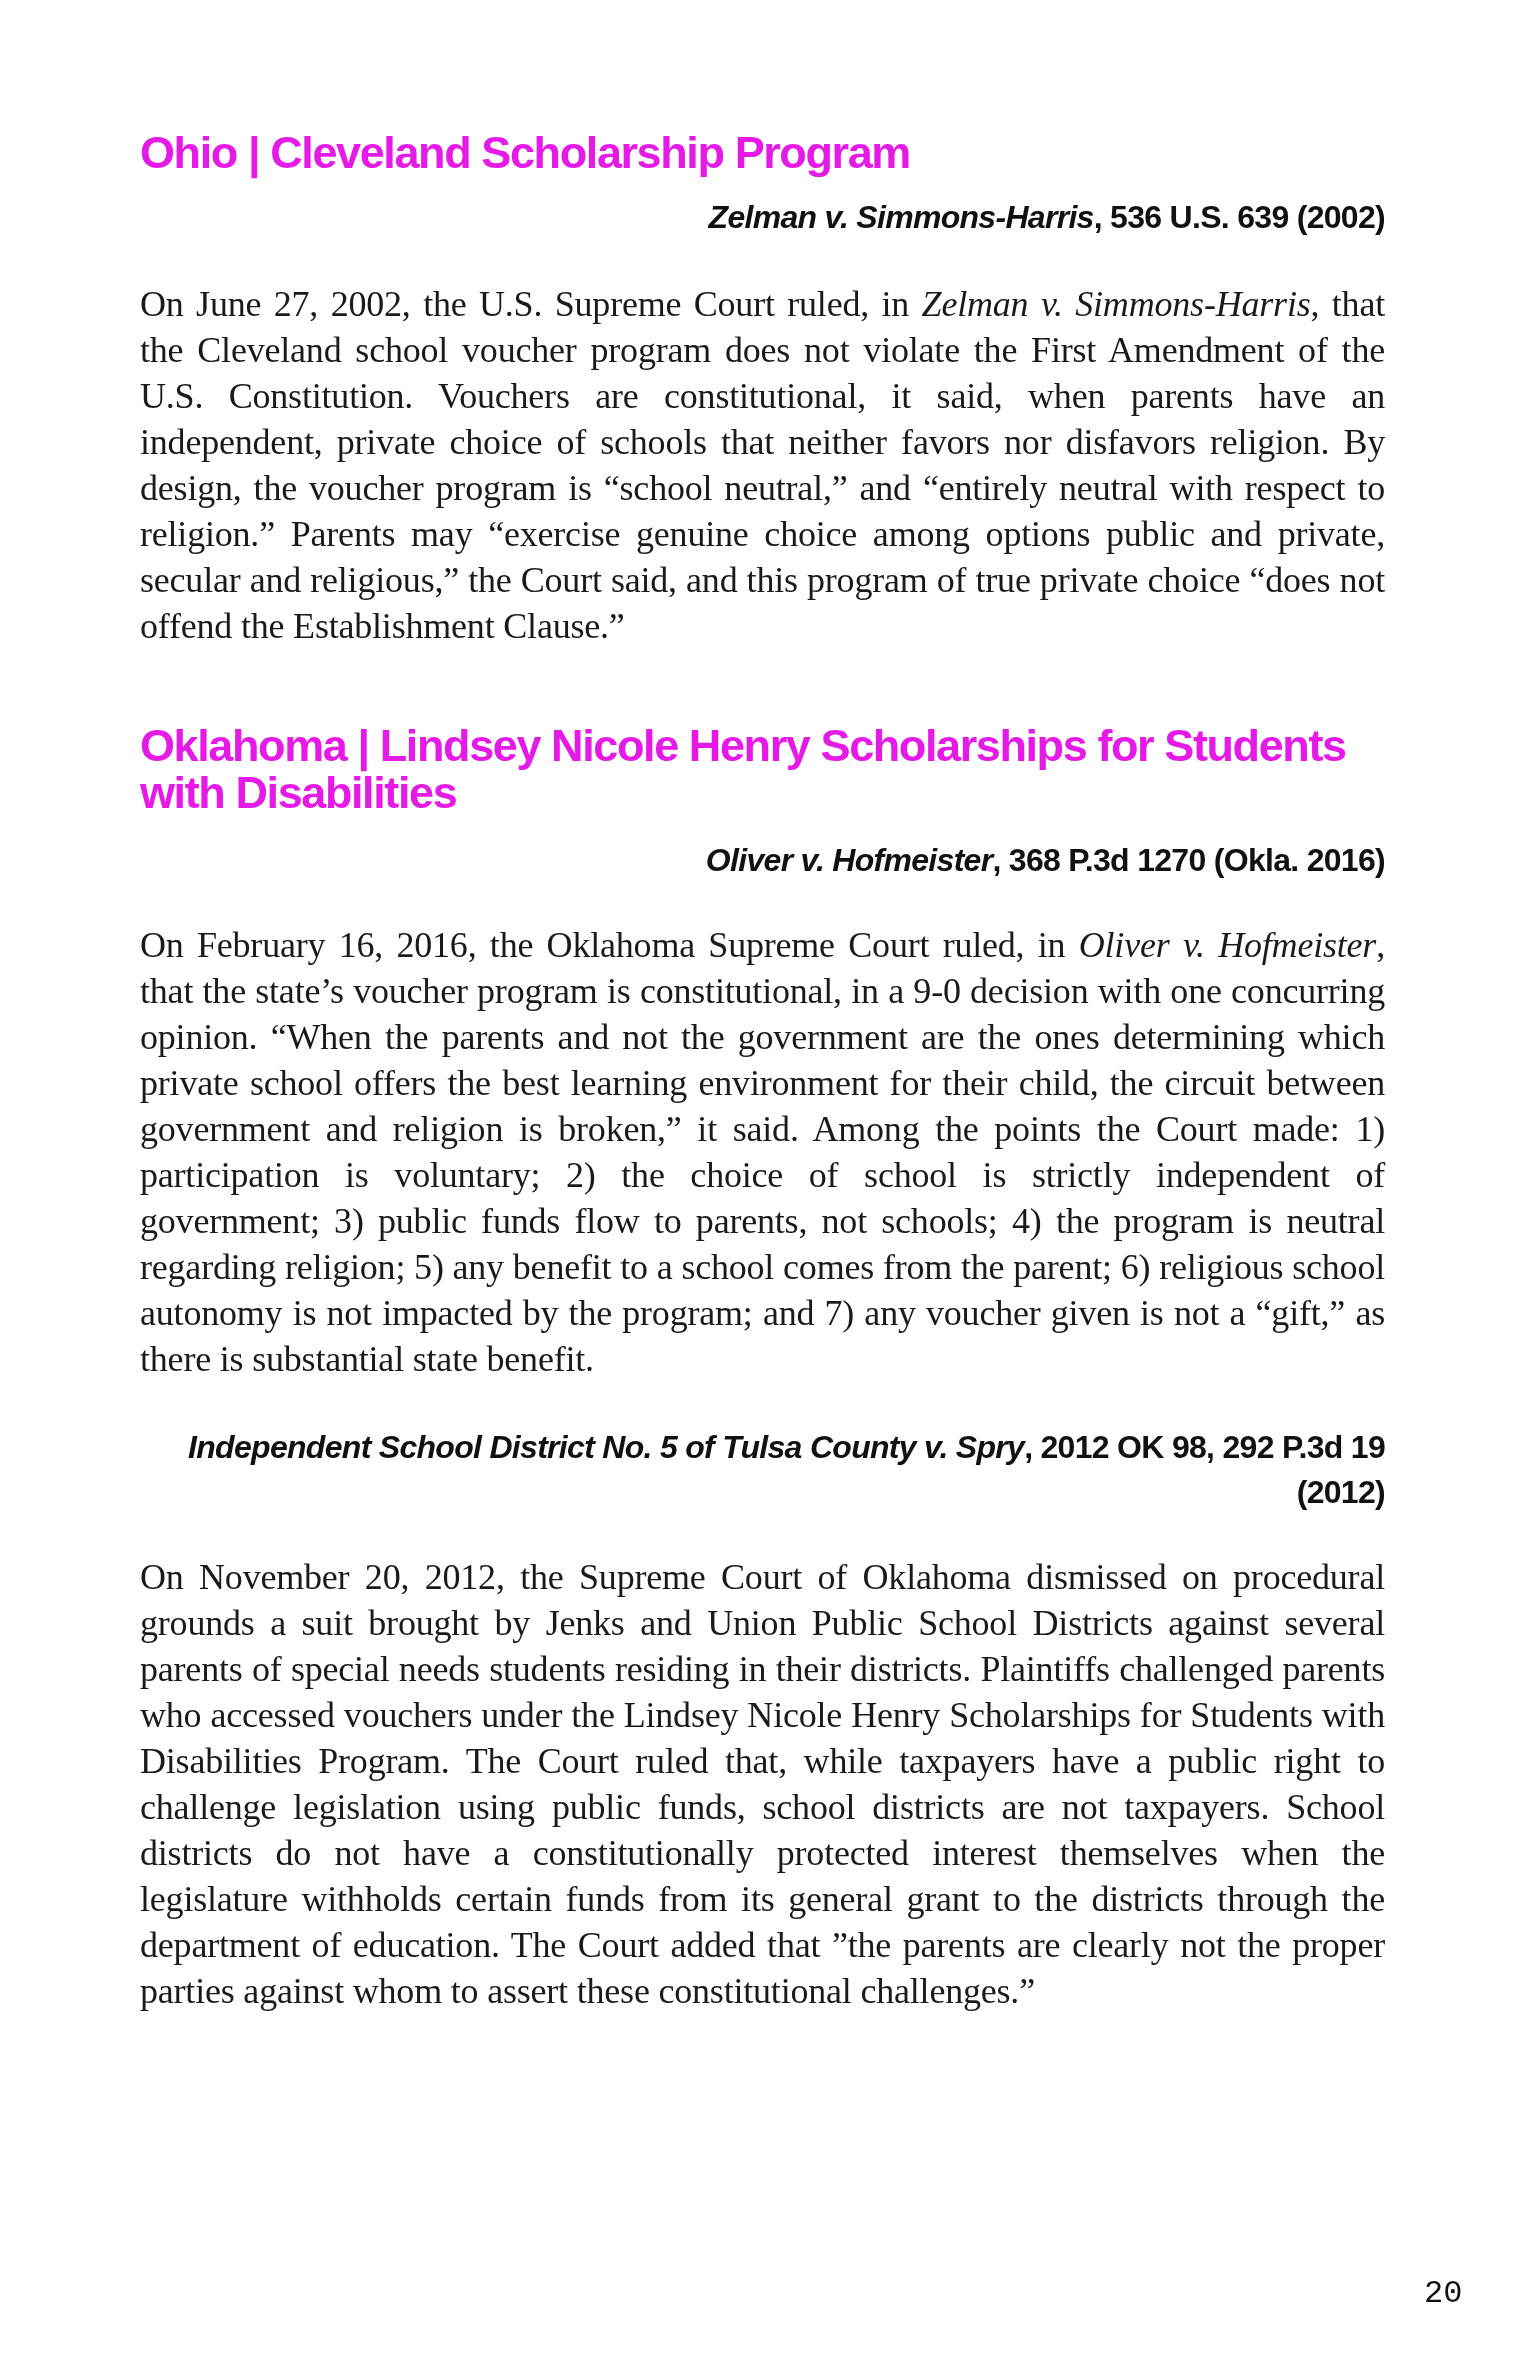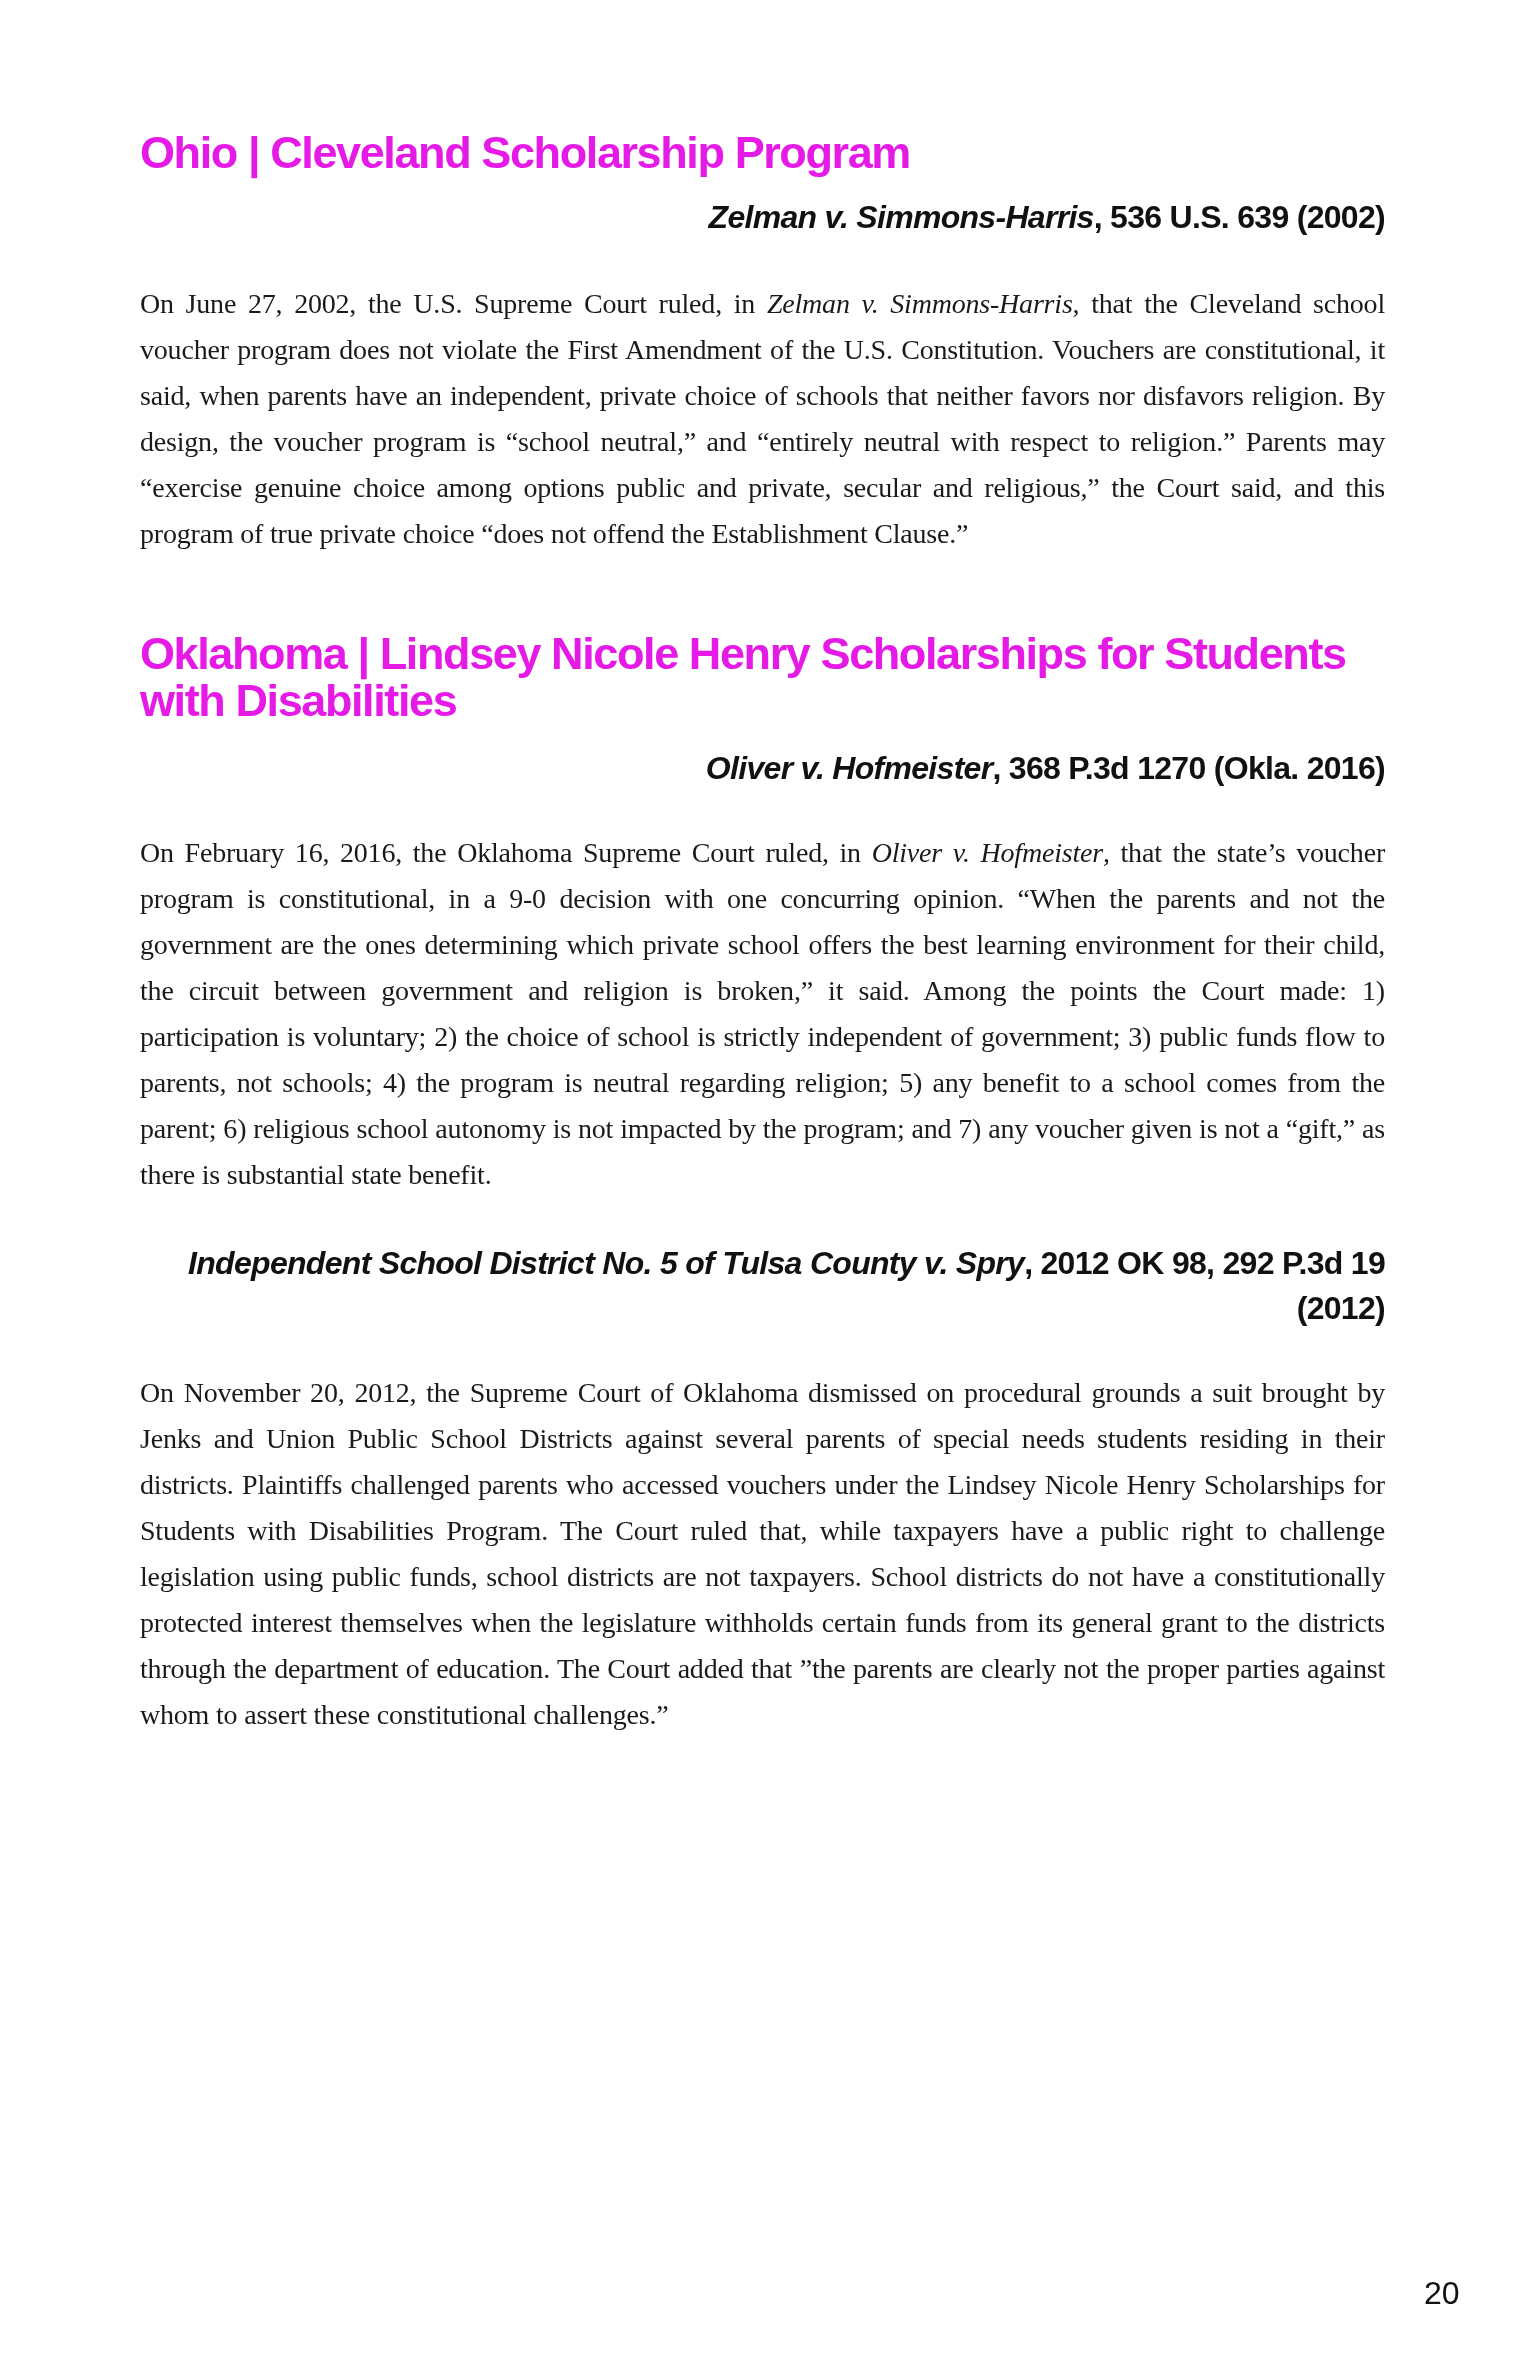--- a/index.html
+++ b/index.html
@@ -21,32 +21,32 @@
     font-size: 32px;
     line-height: 45px;
     color: #111111;
     margin: 0;
     letter-spacing: -0.7px;
     text-align: right;
   }
   .case-cite .case-name { font-style: italic; }
   .body-text {
     font-family: "Liberation Serif", serif;
-    font-size: 28px;
+    font-size: 36px;
     line-height: 46px;
     color: #1a1a1a;
     text-align: justify;
     margin: 0;
     letter-spacing: -0.2px;
   }
   .body-text i { font-style: italic; }
   .page-number {
     position: absolute;
     left: 1424px; top: 2275px;
-    font-family: Liberation Sans, sans-serif;
+    font-family: Liberation Mono, monospace;
     font-size: 32px;
     color: #111111;
   }
 </style>
 </head>
 <body>
 
 <div class="page">
 
   <h2 class="section-heading" style="color: rgb(229, 26, 230);">Ohio | Cleveland Scholarship Program</h2>

